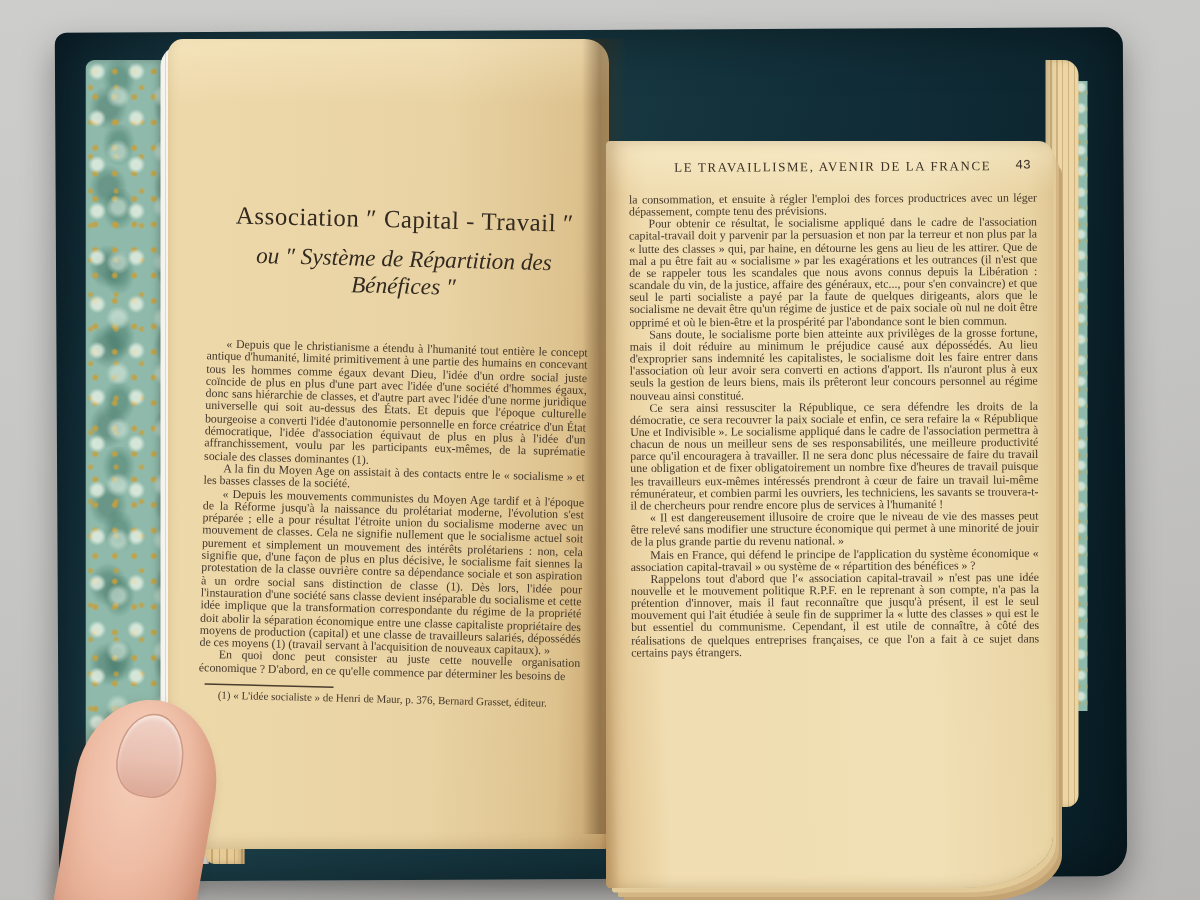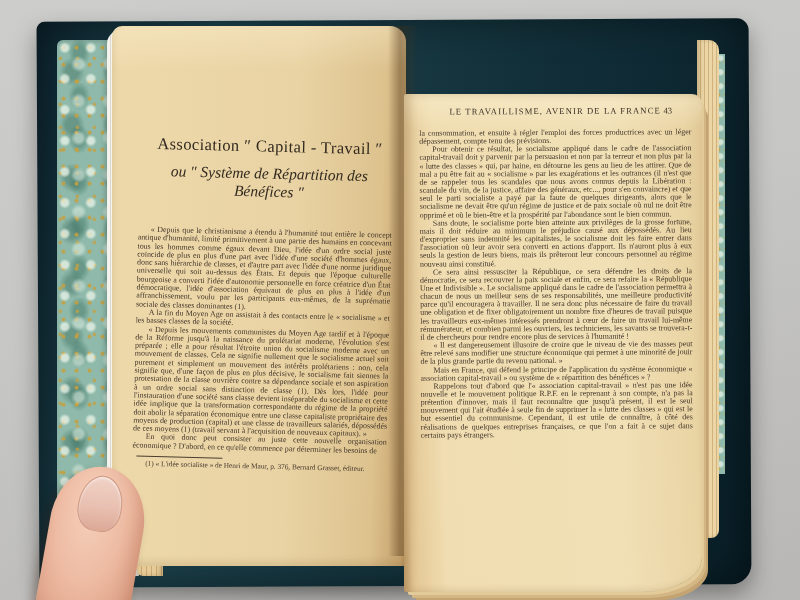--- a/index.html
+++ b/index.html
@@ -95,21 +95,21 @@
                 inset 6px 0 9px rgba(110,75,30,.25);
     overflow:hidden;
     margin-top:44px;
   }
   .rp-inner {
     position:absolute; left:16px; top:12px; width:272px;
     transform: rotate(-0.3deg);
     color:#43362a;
   }
   .rp-header { position:relative; text-align:center; font-size:8.6px; letter-spacing:1.1px; color:#3a3025; margin-bottom:13px; }
-  .rp-pageno { position:absolute; right:19px; top:0; letter-spacing:0; }
+  .rp-pageno { position:absolute; right:4px; top:0; letter-spacing:0;font-family:Liberation Mono, monospace; }
   .rp-body { font-size:7.9px; line-height:8.15px; text-align:justify; }
   .rp-body p { text-indent:13px; }
   .rp-body p:first-child { text-indent:0; }
   .thumb {
     position:absolute; left:46px; top:466px; width:94px; height:160px;
     border-radius: 47px 47px 26px 26px / 58px 58px 20px 20px;
     transform: rotate(10deg);
     background: radial-gradient(ellipse at 42% 28%, #f5cfba 0%, #eebba3 45%, #e0a78d 75%, #cd8f75 100%);
     box-shadow: -4px 6px 10px rgba(60,30,15,.30), inset -6px -8px 14px rgba(170,95,65,.25);
   }

